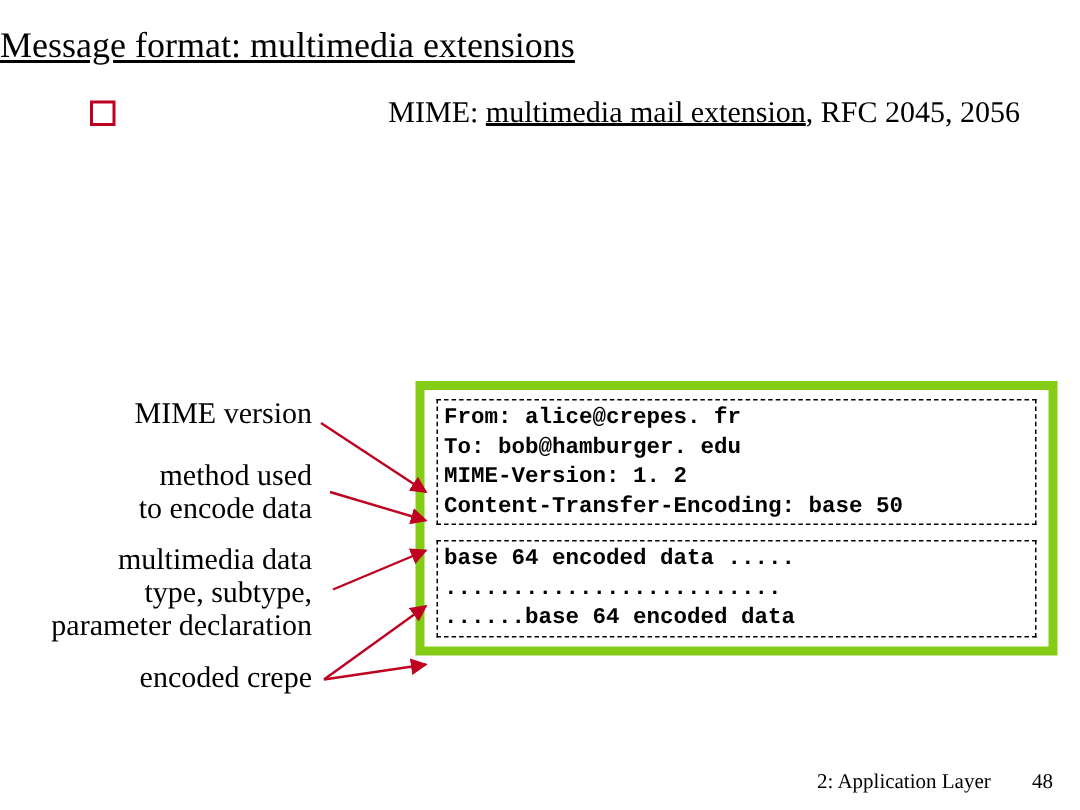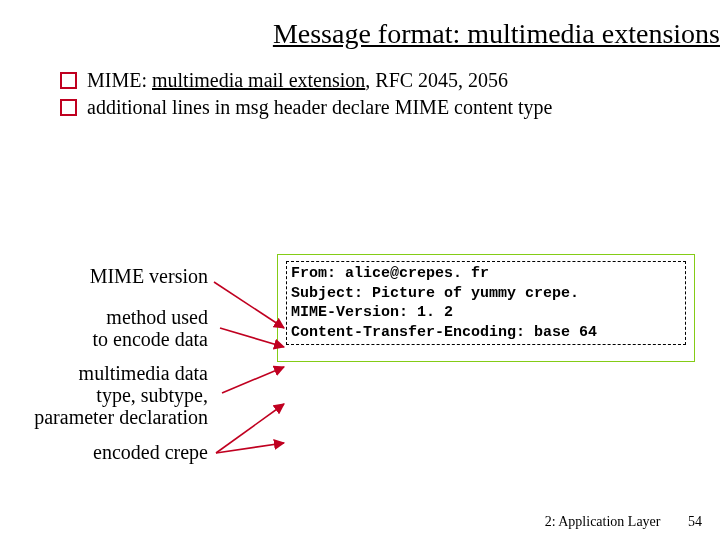--- a/index.html
+++ b/index.html
@@ -7,36 +7,37 @@
     padding: 0;
     width: 720px;
     height: 540px;
     background: #fff;
     font-family: Georgia, 'Times New Roman', serif;
     color: #000;
     position: relative;
     overflow: hidden;
   }
   .title {
-    font-size: 28px;
+    font-size: 24px;
     text-decoration: underline;
-    text-align: right;
+    text-align: left;
     padding-top: 18px;
     font-weight: normal;
     letter-spacing: 0;
   }
   .bullets {
     margin: 18px 40px 0 60px;
     font-size: 20px;
   }
   .bullet-row {
     display: flex;
     align-items: flex-start;
     margin-bottom: 2px;
     line-height: 1.25;
+    text-align: right;
   }
   .bullet-icon {
     width: 13px;
     height: 13px;
     border: 2px solid #c00020;
     background: #fff;
     margin-top: 4px;
     margin-right: 10px;
     flex: 0 0 auto;
   }
@@ -61,21 +62,21 @@
   .lbl1 { right: 512px; top: 17px; }
   .lbl2 { right: 512px; top: 58px; white-space: pre-line; }
   .lbl3 { right: 512px; top: 114px; white-space: pre-line; }
   .lbl4 { right: 512px; top: 193px; }
 
   .databox {
     position: absolute;
     left: 277px;
     top: 6px;
     width: 400px;
-    border: 1px solid #84cc16;
+    border: 6px solid #84cc16;
     padding: 6px 8px;
     background: #fff;
   }
   .header-block {
     font-family: 'Courier New', monospace;
     font-size: 15px;
     font-weight: bold;
     line-height: 1.3;
     border: 1.5px dashed #000;
     padding: 2px 4px;
@@ -110,42 +111,43 @@
 
 <div class="title">Message format: multimedia extensions</div>
 
 <div class="bullets">
   <div class="bullet-row">
     <div class="bullet-icon"></div>
     <div class="bullet-text">
       <span>MIME: </span><span class="ul">multimedia mail extension</span><span>, RFC 2045, 2056</span>
     </div>
   </div>
-  <div class="bullet-row">
-    <div class="bullet-icon"></div>
-    <div class="bullet-text">additional lines in msg header declare MIME content type</div>
-  </div>
 </div>
 
 <div class="diagram">
 
   <div class="label lbl1">MIME version</div>
   <div class="label lbl2">method used
 to encode data</div>
   <div class="label lbl3">multimedia data
 type, subtype,
 parameter declaration</div>
   <div class="label lbl4">encoded crepe</div>
 
   <div class="databox">
     <div class="header-block">
       <div>From: alice@crepes. fr</div>
-      <div>Subject: Picture of yummy crepe.</div>
+      <div>To: bob@hamburger. edu</div>
       <div>MIME-Version: 1. 2</div>
-      <div>Content-Transfer-Encoding: base 64</div>
+      <div>Content-Transfer-Encoding: base 50</div>
+    </div>
+    <div class="body-block">
+      <div>base 64 encoded data .....</div>
+      <div>.........................</div>
+      <div>......base 64 encoded data</div>
     </div>
   </div>
 
   <svg class="arrows">
     <defs>
       <marker id="ah" viewBox="0 0 10 10" refX="9" refY="5" markerWidth="7" markerHeight="7" orient="auto-start-reverse">
         <path d="M 0 0 L 10 5 L 0 10 z" fill="#c00020"></path>
       </marker>
     </defs>
 
@@ -157,14 +159,14 @@
 
     <line x1="216" y1="205" x2="284" y2="156" stroke="#c00020" stroke-width="1.6" marker-end="url(#ah)"></line>
 
     <line x1="216" y1="205" x2="284" y2="195" stroke="#c00020" stroke-width="1.6" marker-end="url(#ah)"></line>
   </svg>
 
 </div>
 
 <div class="footer">
   <span class="chapter">2: Application Layer</span>
-  <span>54</span>
+  <span>48</span>
 </div>
 
 </body></html>

